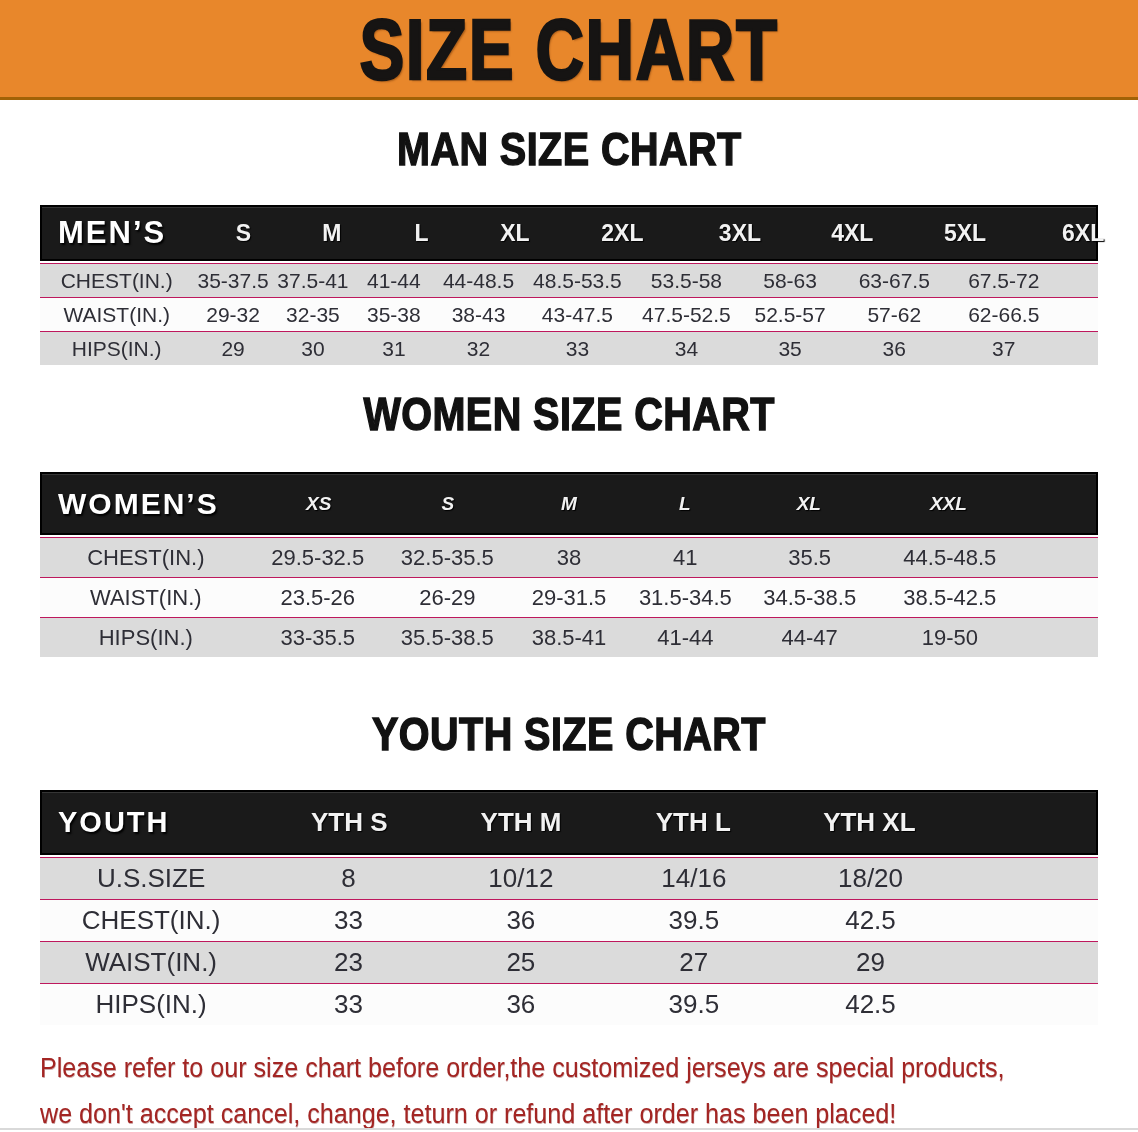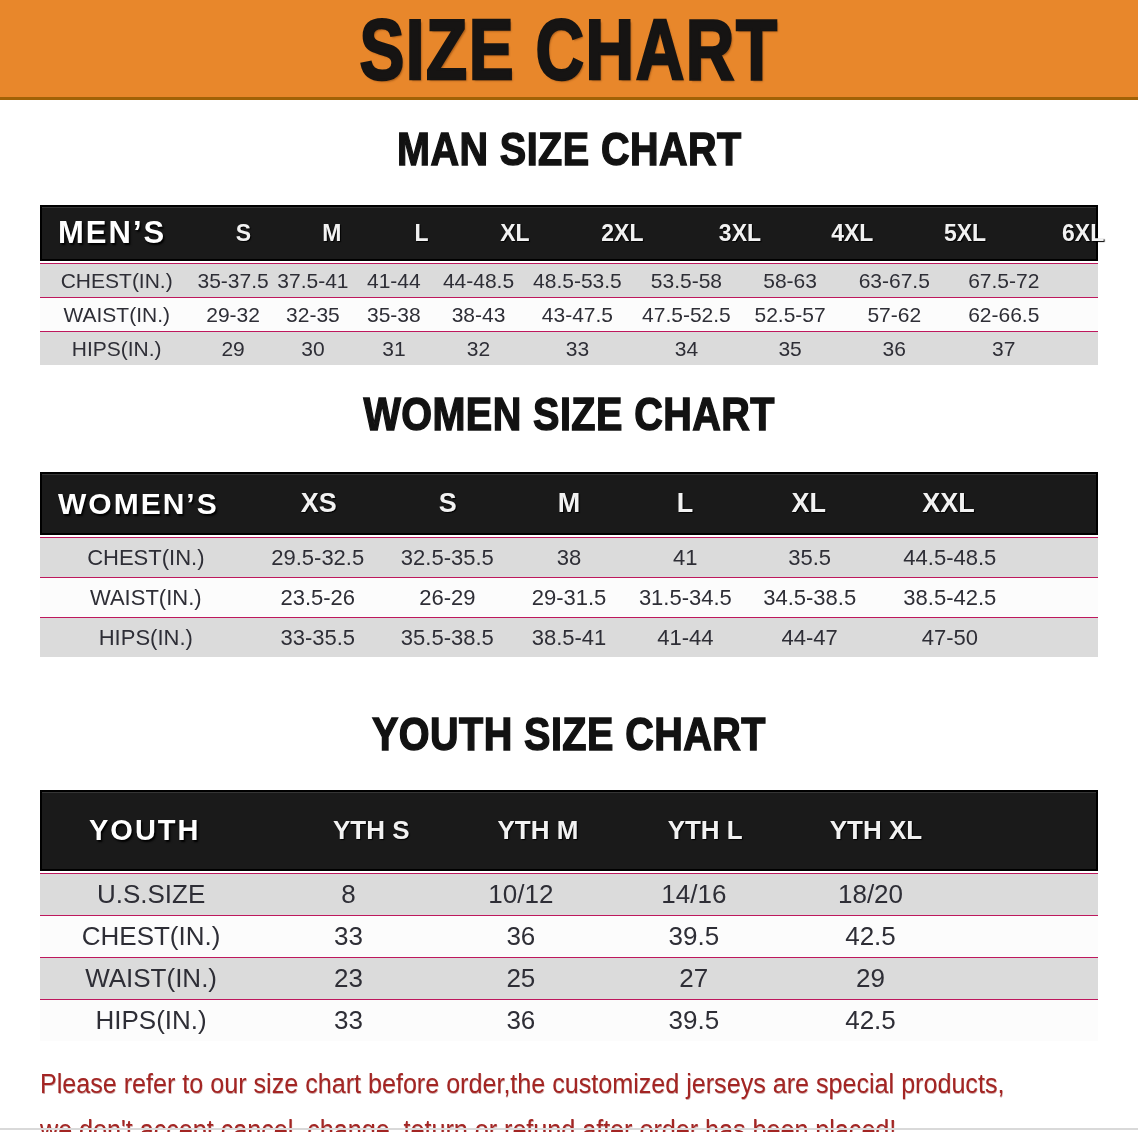--- a/index.html
+++ b/index.html
@@ -51,34 +51,34 @@
   .t-women .row{grid-template-columns:20% 12.5% 12% 11% 11% 12.5% 14% auto;}
   .t-youth .row{grid-template-columns:21% 16.3% 16.3% 16.4% 17% auto;}
   .thead{
     background:var(--header-bg);
     border:2px solid #000;
     box-shadow:inset 0 1px 0 rgba(255,255,255,0.12);
     margin-bottom:2px;
   }
   .t-men  .thead{height:56px;gap:9px;}
   .t-women .thead{height:63px;}
-  .t-youth .thead{height:81px;padding-left:31px;}
+  .t-youth .thead{height:65px;}
   .corner{
     color:#FFFFFF;font-weight:bold;padding-left:16px;letter-spacing:2px;
     text-shadow:1.5px 1.5px 2px #000;white-space:nowrap;
   }
   .t-men  .corner{font-size:31px;}
   .t-women .corner{font-size:30px;}
   .t-youth .corner{font-size:29px;}
   .szh{
     text-align:center;color:#F2F2F2;font-weight:bold;
     text-shadow:1px 1px 1px #000;white-space:nowrap;
   }
   .t-men  .szh{font-size:23px;}
-  .t-women .szh{font-size:27px;}
+  .t-women .szh{font-size:19px;font-style:italic;}
   .t-youth .szh{font-size:26px;}
   .trow{border-top:1px solid #be185d;}
   .t-men  .trow{height:34px;}
   .t-women .trow{height:40px;}
   .t-youth .trow{height:42px;}
   .size-table > .trow:nth-child(even){background:var(--row-gray);}
   .size-table > .trow:nth-child(odd){background:var(--row-white);}
   .rlabel,.cell{
     text-align:center;color:var(--row-text);white-space:nowrap;
   }
@@ -190,21 +190,21 @@
     <div class="cell">34.5-38.5</div>
     <div class="cell">38.5-42.5</div>
   </div>
   <div class="row trow">
     <div class="rlabel">HIPS(IN.)</div>
     <div class="cell">33-35.5</div>
     <div class="cell">35.5-38.5</div>
     <div class="cell">38.5-41</div>
     <div class="cell">41-44</div>
     <div class="cell">44-47</div>
-    <div class="cell">47-50</div>
+    <div class="cell">19-50</div>
   </div>
 </div>
 
 <div class="section-heading h-youth">
   <span>YOUTH SIZE CHART</span>
 </div>
 
 <div class="size-table t-youth">
   <div class="row thead">
     <div class="corner">YOUTH</div>

